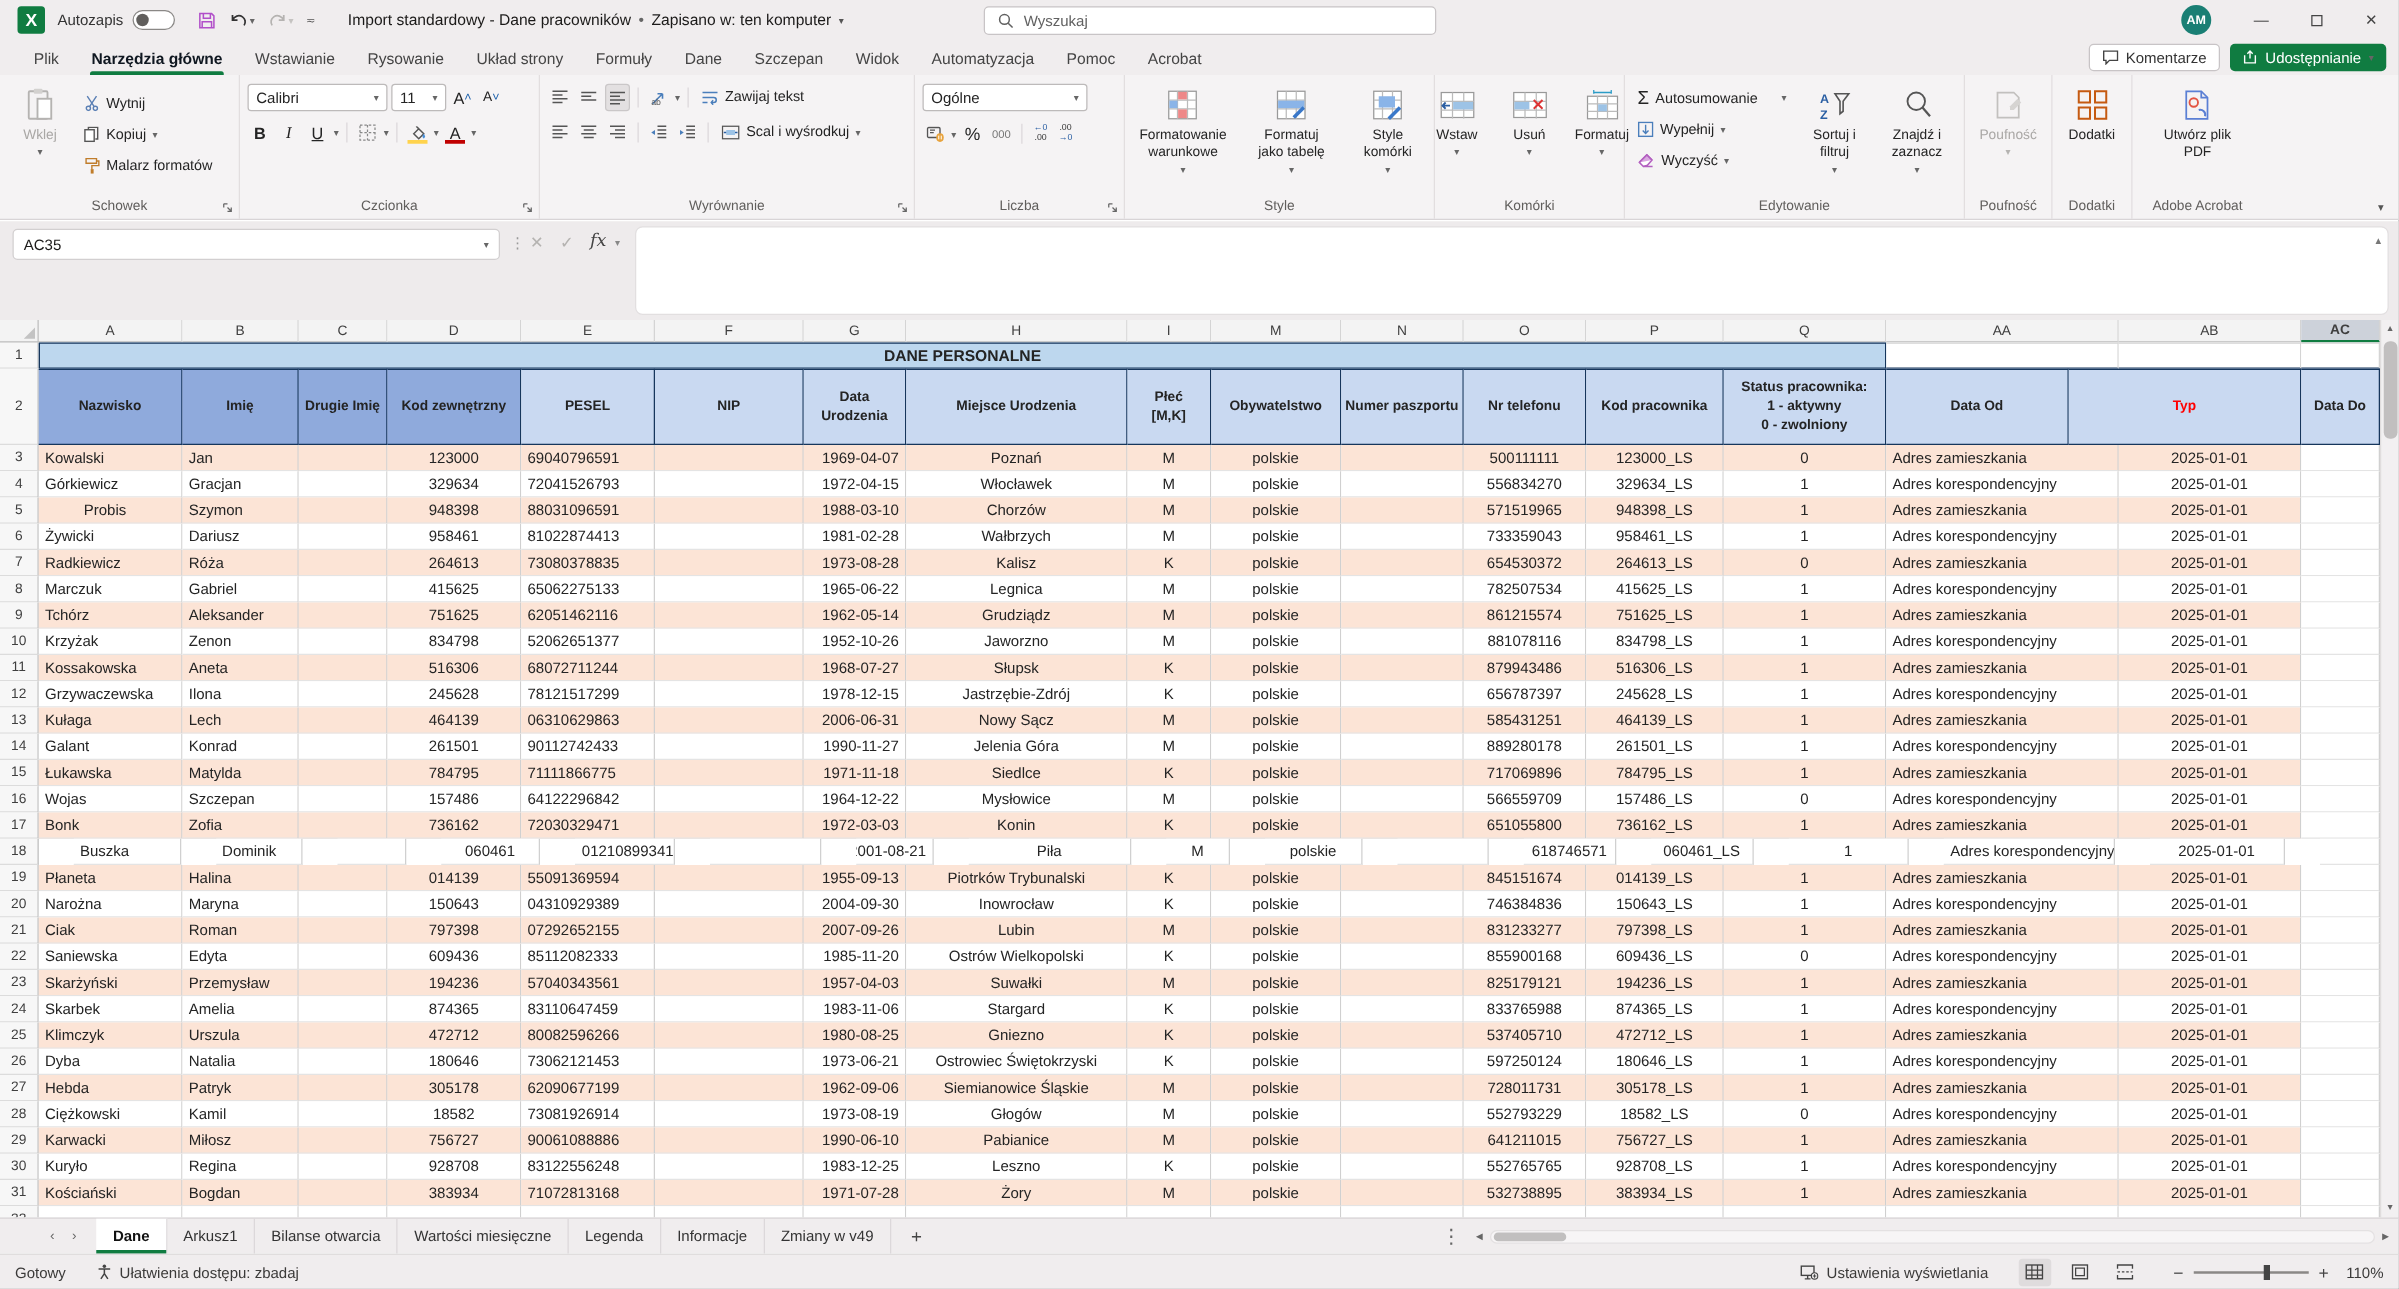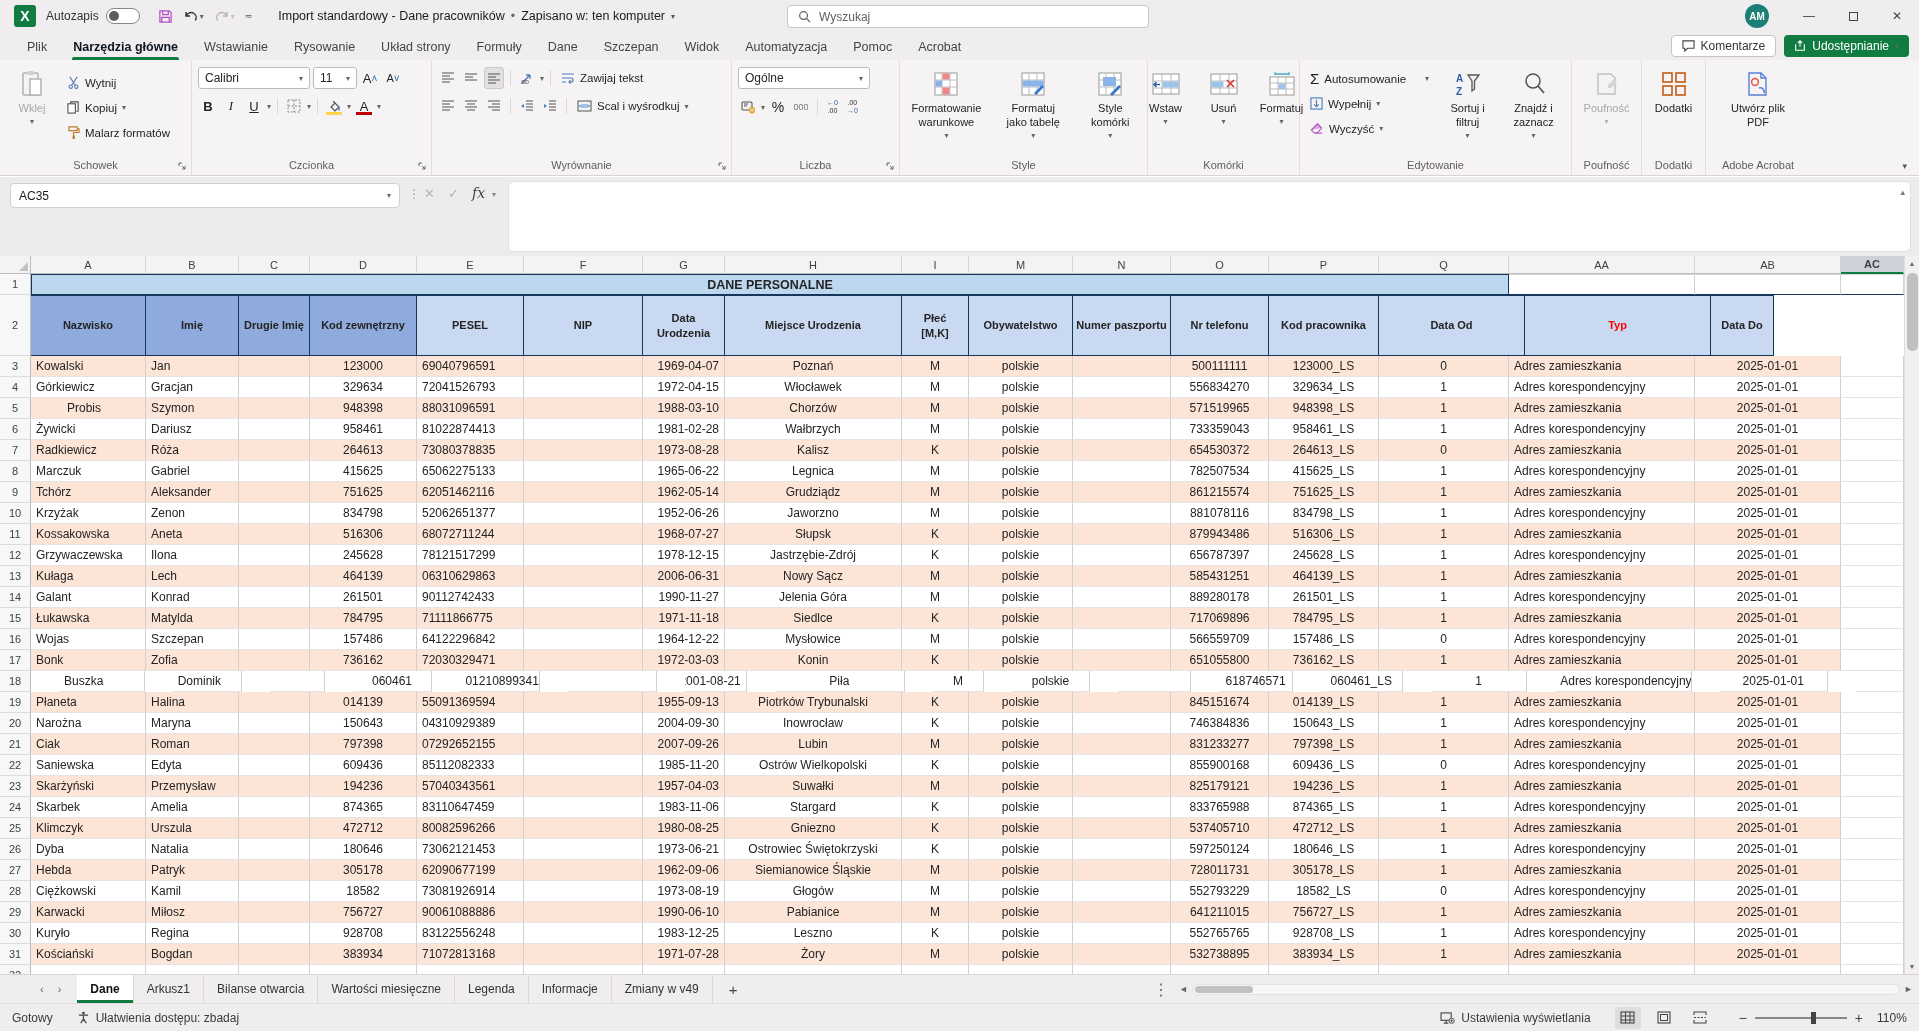--- a/index.html
+++ b/index.html
@@ -699,20 +699,23 @@
         <div class="h2c" style="width: 119px;">NIP</div>
         <div class="h2c" style="width: 82px;">Data
 Urodzenia</div>
         <div class="h2c" style="width: 177px;">Miejsce Urodzenia</div>
         <div class="h2c" style="width: 67px;">Płeć
 [M,K]</div>
         <div class="h2c" style="width: 104px;">Obywatelstwo</div>
         <div class="h2c" style="width: 98px;">Numer paszportu</div>
         <div class="h2c" style="width: 98px;">Nr telefonu</div>
         <div class="h2c" style="width: 110px;">Kod pracownika</div>
+        <div class="h2c" style="width: 130px;">Status pracownika:
+1 - aktywny
+0 - zwolniony</div>
         <div class="h2c" style="width: 146px;">Data Od</div>
         <div class="h2c red" style="width: 186px;">Typ</div>
         <div class="h2c" style="width: 63px;">Data Do</div>
       </div>
       <div class="srow peach" style="height: 21px;">
         <div class="rn">3</div>
         <div class="c al" style="width: 115px;">Kowalski</div>
         <div class="c al" style="width: 93px;">Jan</div>
         <div class="c al" style="width: 71px;"></div>
         <div class="c ac" style="width: 107px;">123000</div>
@@ -851,21 +854,21 @@
         <div class="c al nofill" style="width: 63px;"></div>
       </div>
       <div class="srow" style="height: 21px;">
         <div class="rn">10</div>
         <div class="c al" style="width: 115px;">Krzyżak</div>
         <div class="c al" style="width: 93px;">Zenon</div>
         <div class="c al" style="width: 71px;"></div>
         <div class="c ac" style="width: 107px;">834798</div>
         <div class="c al" style="width: 107px;">52062651377</div>
         <div class="c al" style="width: 119px;"></div>
-        <div class="c ar" style="width: 82px;">1952-06-26</div>
+        <div class="c ar" style="width: 82px;">1952-10-26</div>
         <div class="c ac" style="width: 177px;">Jaworzno</div>
         <div class="c ac" style="width: 67px;">M</div>
         <div class="c ac" style="width: 104px;">polskie</div>
         <div class="c ac" style="width: 98px;"></div>
         <div class="c ac" style="width: 98px;">881078116</div>
         <div class="c ac" style="width: 110px;">834798_LS</div>
         <div class="c ac" style="width: 130px;">1</div>
         <div class="c al" style="width: 186px;">Adres korespondencyjny</div>
         <div class="c ac" style="width: 146px;">2025-01-01</div>
         <div class="c al nofill" style="width: 63px;"></div>

